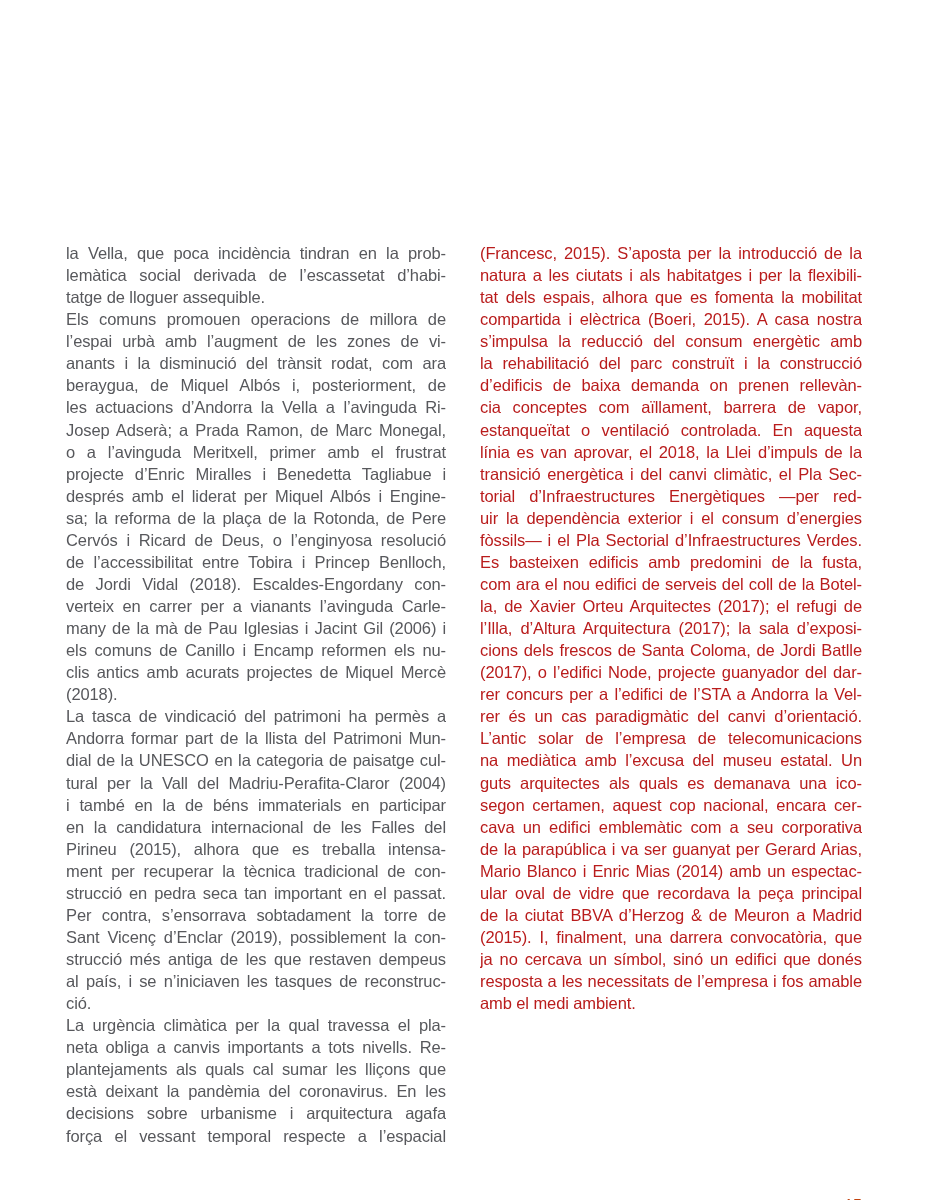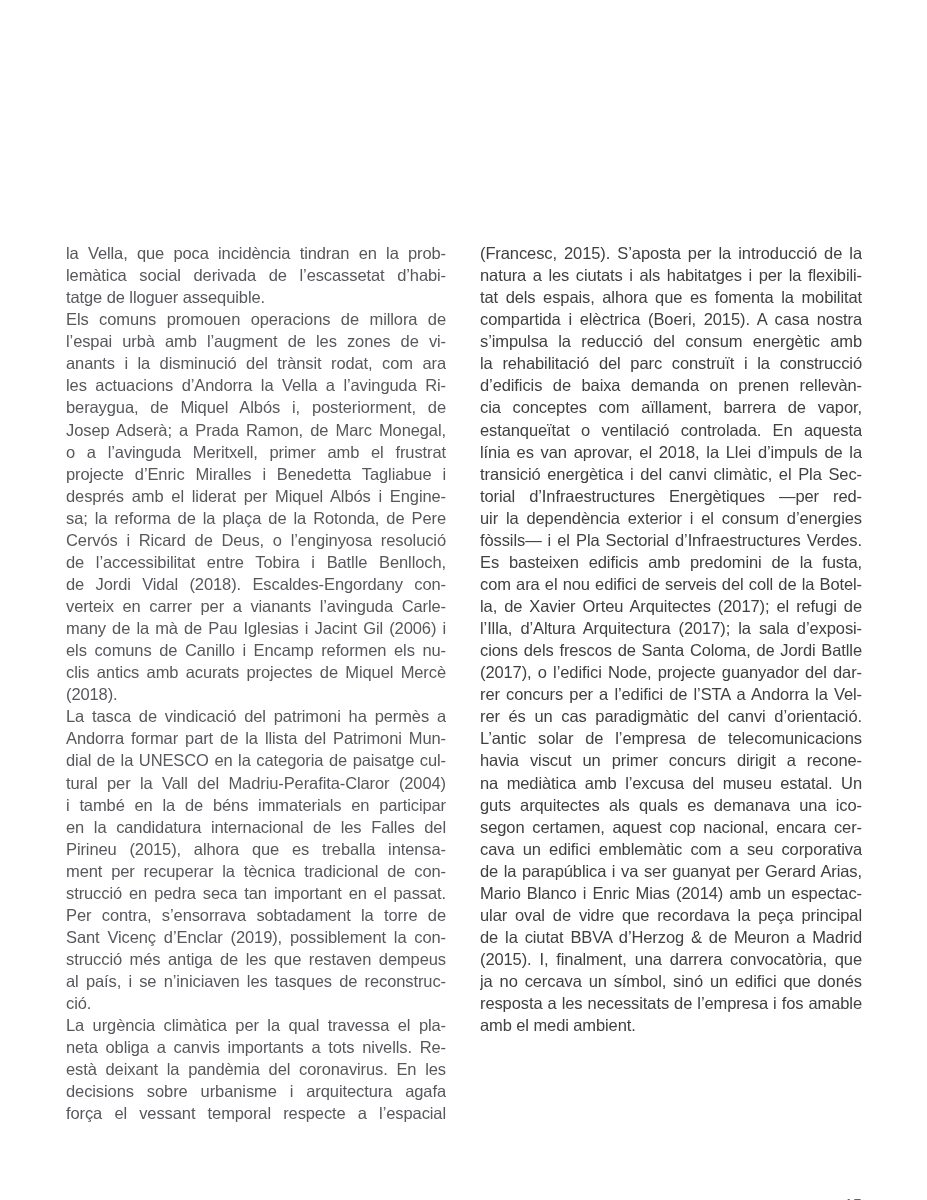--- a/index.html
+++ b/index.html
@@ -55,29 +55,29 @@
 <body>
 
 <div class="page" style="background: rgb(255, 255, 255);">
   <div class="column column-left" style="color: rgb(87, 88, 92);">
       <div class="line">la Vella, que poca incidència tindran en la prob-</div>
       <div class="line">lemàtica social derivada de l’escassetat d’habi-</div>
       <div class="line para-end">tatge de lloguer assequible.</div>
       <div class="line">Els comuns promouen operacions de millora de</div>
       <div class="line">l’espai urbà amb l’augment de les zones de vi-</div>
       <div class="line">anants i la disminució del trànsit rodat, com ara</div>
+      <div class="line">beraygua, de Miquel Albós i, posteriorment, de</div>
       <div class="line">les actuacions d’Andorra la Vella a l’avinguda Ri-</div>
-      <div class="line">beraygua, de Miquel Albós i, posteriorment, de</div>
       <div class="line">Josep Adserà; a Prada Ramon, de Marc Monegal,</div>
       <div class="line">o a l’avinguda Meritxell, primer amb el frustrat</div>
       <div class="line">projecte d’Enric Miralles i Benedetta Tagliabue i</div>
       <div class="line">després amb el liderat per Miquel Albós i Engine-</div>
       <div class="line">sa; la reforma de la plaça de la Rotonda, de Pere</div>
       <div class="line">Cervós i Ricard de Deus, o l’enginyosa resolució</div>
-      <div class="line">de l’accessibilitat entre Tobira i Batlle Benlloch,</div>
+      <div class="line">de l’accessibilitat entre Tobira i Princep Benlloch,</div>
       <div class="line">de Jordi Vidal (2018). Escaldes-Engordany con-</div>
       <div class="line">verteix en carrer per a vianants l’avinguda Carle-</div>
       <div class="line">many de la mà de Pau Iglesias i Jacint Gil (2006) i</div>
       <div class="line">els comuns de Canillo i Encamp reformen els nu-</div>
       <div class="line">clis antics amb acurats projectes de Miquel Mercè</div>
       <div class="line para-end">(2018).</div>
       <div class="line">La tasca de vindicació del patrimoni ha permès a</div>
       <div class="line">Andorra formar part de la llista del Patrimoni Mun-</div>
       <div class="line">dial de la UNESCO en la categoria de paisatge cul-</div>
       <div class="line">tural per la Vall del Madriu-Perafita-Claror (2004)</div>
@@ -86,25 +86,26 @@
       <div class="line">Pirineu (2015), alhora que es treballa intensa-</div>
       <div class="line">ment per recuperar la tècnica tradicional de con-</div>
       <div class="line">strucció en pedra seca tan important en el passat.</div>
       <div class="line">Per contra, s’ensorrava sobtadament la torre de</div>
       <div class="line">Sant Vicenç d’Enclar (2019), possiblement la con-</div>
       <div class="line">strucció més antiga de les que restaven dempeus</div>
       <div class="line">al país, i se n’iniciaven les tasques de reconstruc-</div>
       <div class="line para-end">ció.</div>
       <div class="line">La urgència climàtica per la qual travessa el pla-</div>
       <div class="line">neta obliga a canvis importants a tots nivells. Re-</div>
+      <div class="line">plantejaments als quals cal sumar les lliçons que</div>
       <div class="line">està deixant la pandèmia del coronavirus. En les</div>
       <div class="line">decisions sobre urbanisme i arquitectura agafa</div>
       <div class="line">força el vessant temporal respecte a l’espacial</div>
     </div>
-  <div class="column column-right" style="color: #404040;">
+  <div class="column column-right" style="color: #b91c1c;">
       <div class="line">(Francesc, 2015). S’aposta per la introducció de la</div>
       <div class="line">natura a les ciutats i als habitatges i per la flexibili-</div>
       <div class="line">tat dels espais, alhora que es fomenta la mobilitat</div>
       <div class="line">compartida i elèctrica (Boeri, 2015). A casa nostra</div>
       <div class="line">s’impulsa la reducció del consum energètic amb</div>
       <div class="line">la rehabilitació del parc construït i la construcció</div>
       <div class="line">d’edificis de baixa demanda on prenen rellevàn-</div>
       <div class="line">cia conceptes com aïllament, barrera de vapor,</div>
       <div class="line">estanqueïtat o ventilació controlada. En aquesta</div>
       <div class="line">línia es van aprovar, el 2018, la Llei d’impuls de la</div>
@@ -114,21 +115,20 @@
       <div class="line">fòssils— i el Pla Sectorial d’Infraestructures Verdes.</div>
       <div class="line">Es basteixen edificis amb predomini de la fusta,</div>
       <div class="line">com ara el nou edifici de serveis del coll de la Botel-</div>
       <div class="line">la, de Xavier Orteu Arquitectes (2017); el refugi de</div>
       <div class="line">l’Illa, d’Altura Arquitectura (2017); la sala d’exposi-</div>
       <div class="line">cions dels frescos de Santa Coloma, de Jordi Batlle</div>
       <div class="line">(2017), o l’edifici Node, projecte guanyador del dar-</div>
       <div class="line">rer concurs per a l’edifici de l’STA a Andorra la Vel-</div>
       <div class="line">rer és un cas paradigmàtic del canvi d’orientació.</div>
       <div class="line">L’antic solar de l’empresa de telecomunicacions</div>
-      <div class="line">havia viscut un primer concurs dirigit a recone-</div>
       <div class="line">na mediàtica amb l’excusa del museu estatal. Un</div>
       <div class="line">guts arquitectes als quals es demanava una ico-</div>
       <div class="line">segon certamen, aquest cop nacional, encara cer-</div>
       <div class="line">cava un edifici emblemàtic com a seu corporativa</div>
       <div class="line">de la parapública i va ser guanyat per Gerard Arias,</div>
       <div class="line">Mario Blanco i Enric Mias (2014) amb un espectac-</div>
       <div class="line">ular oval de vidre que recordava la peça principal</div>
       <div class="line">de la ciutat BBVA d’Herzog &amp; de Meuron a Madrid</div>
       <div class="line">(2015). I, finalment, una darrera convocatòria, que</div>
       <div class="line">ja no cercava un símbol, sinó un edifici que donés</div>

